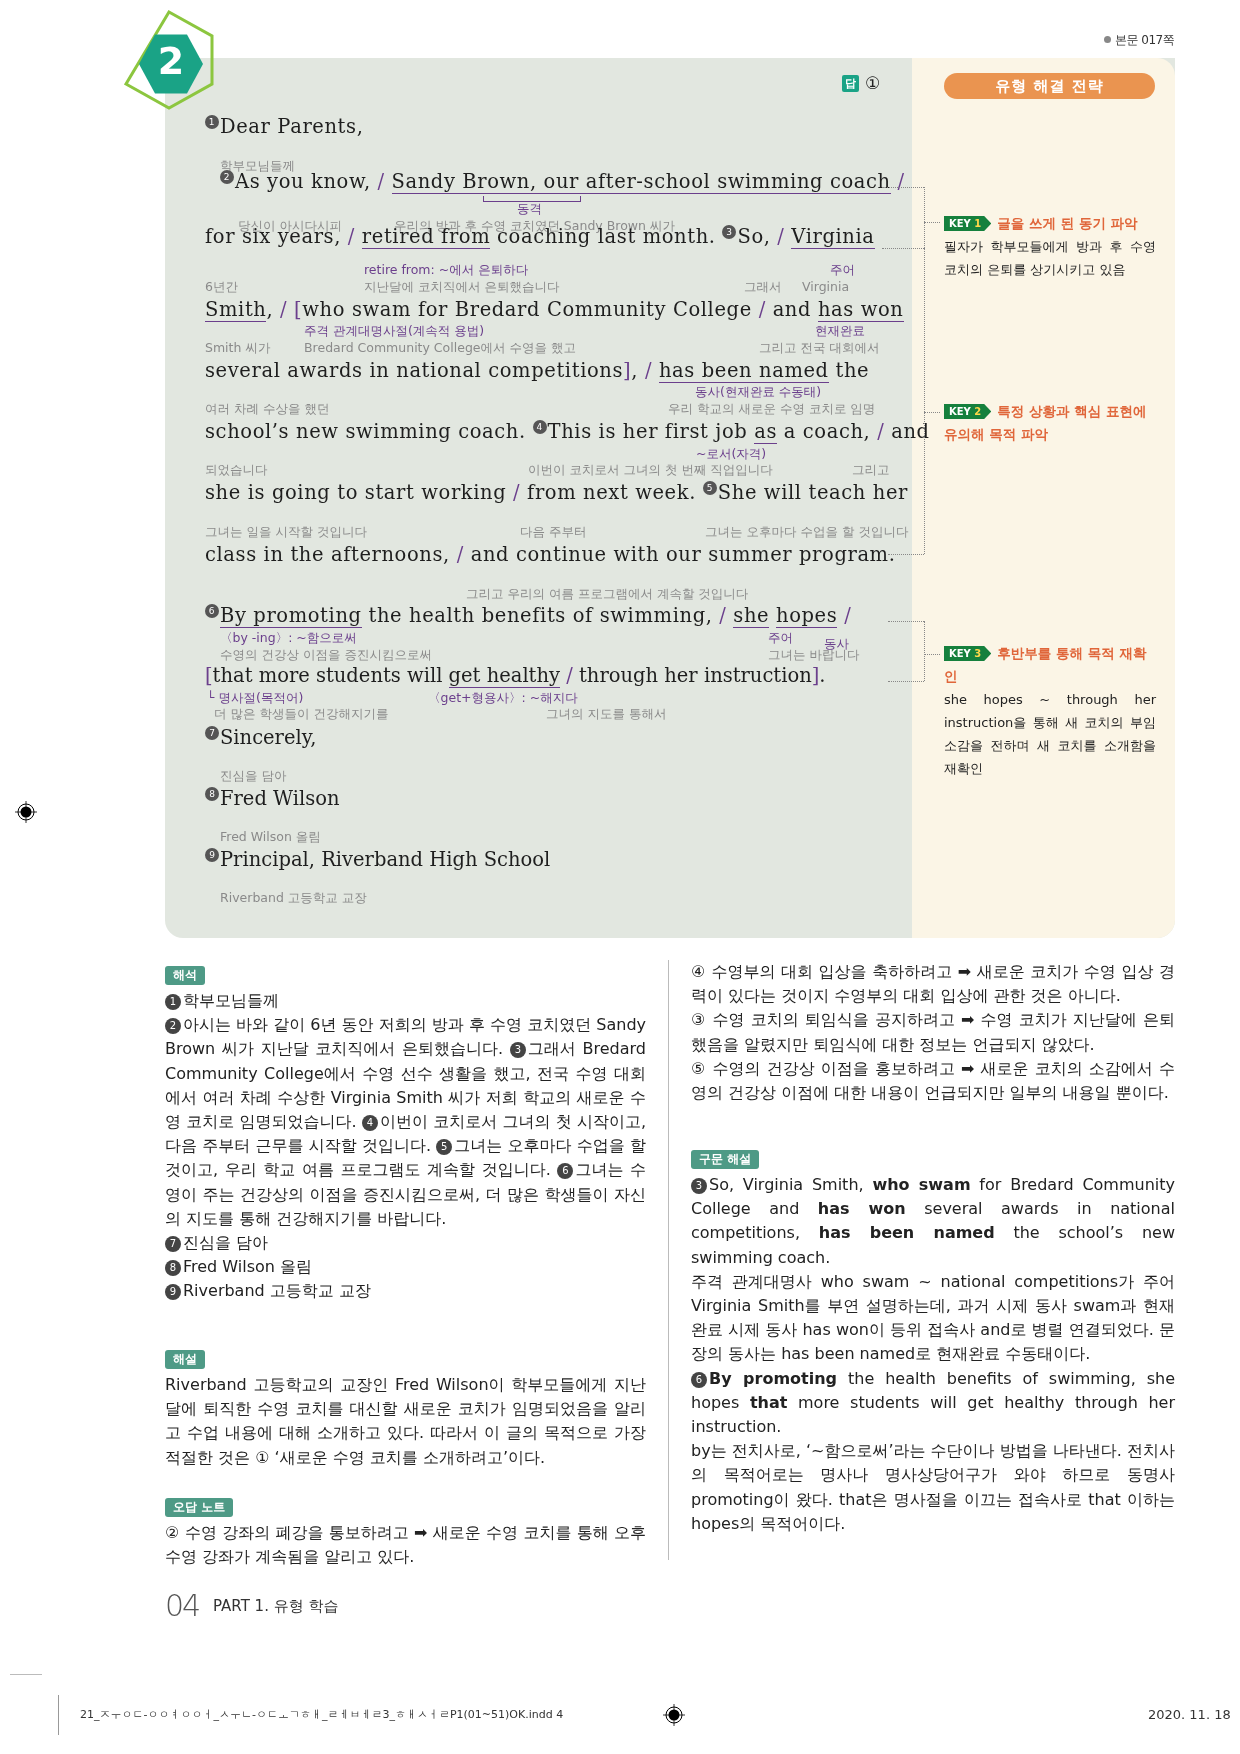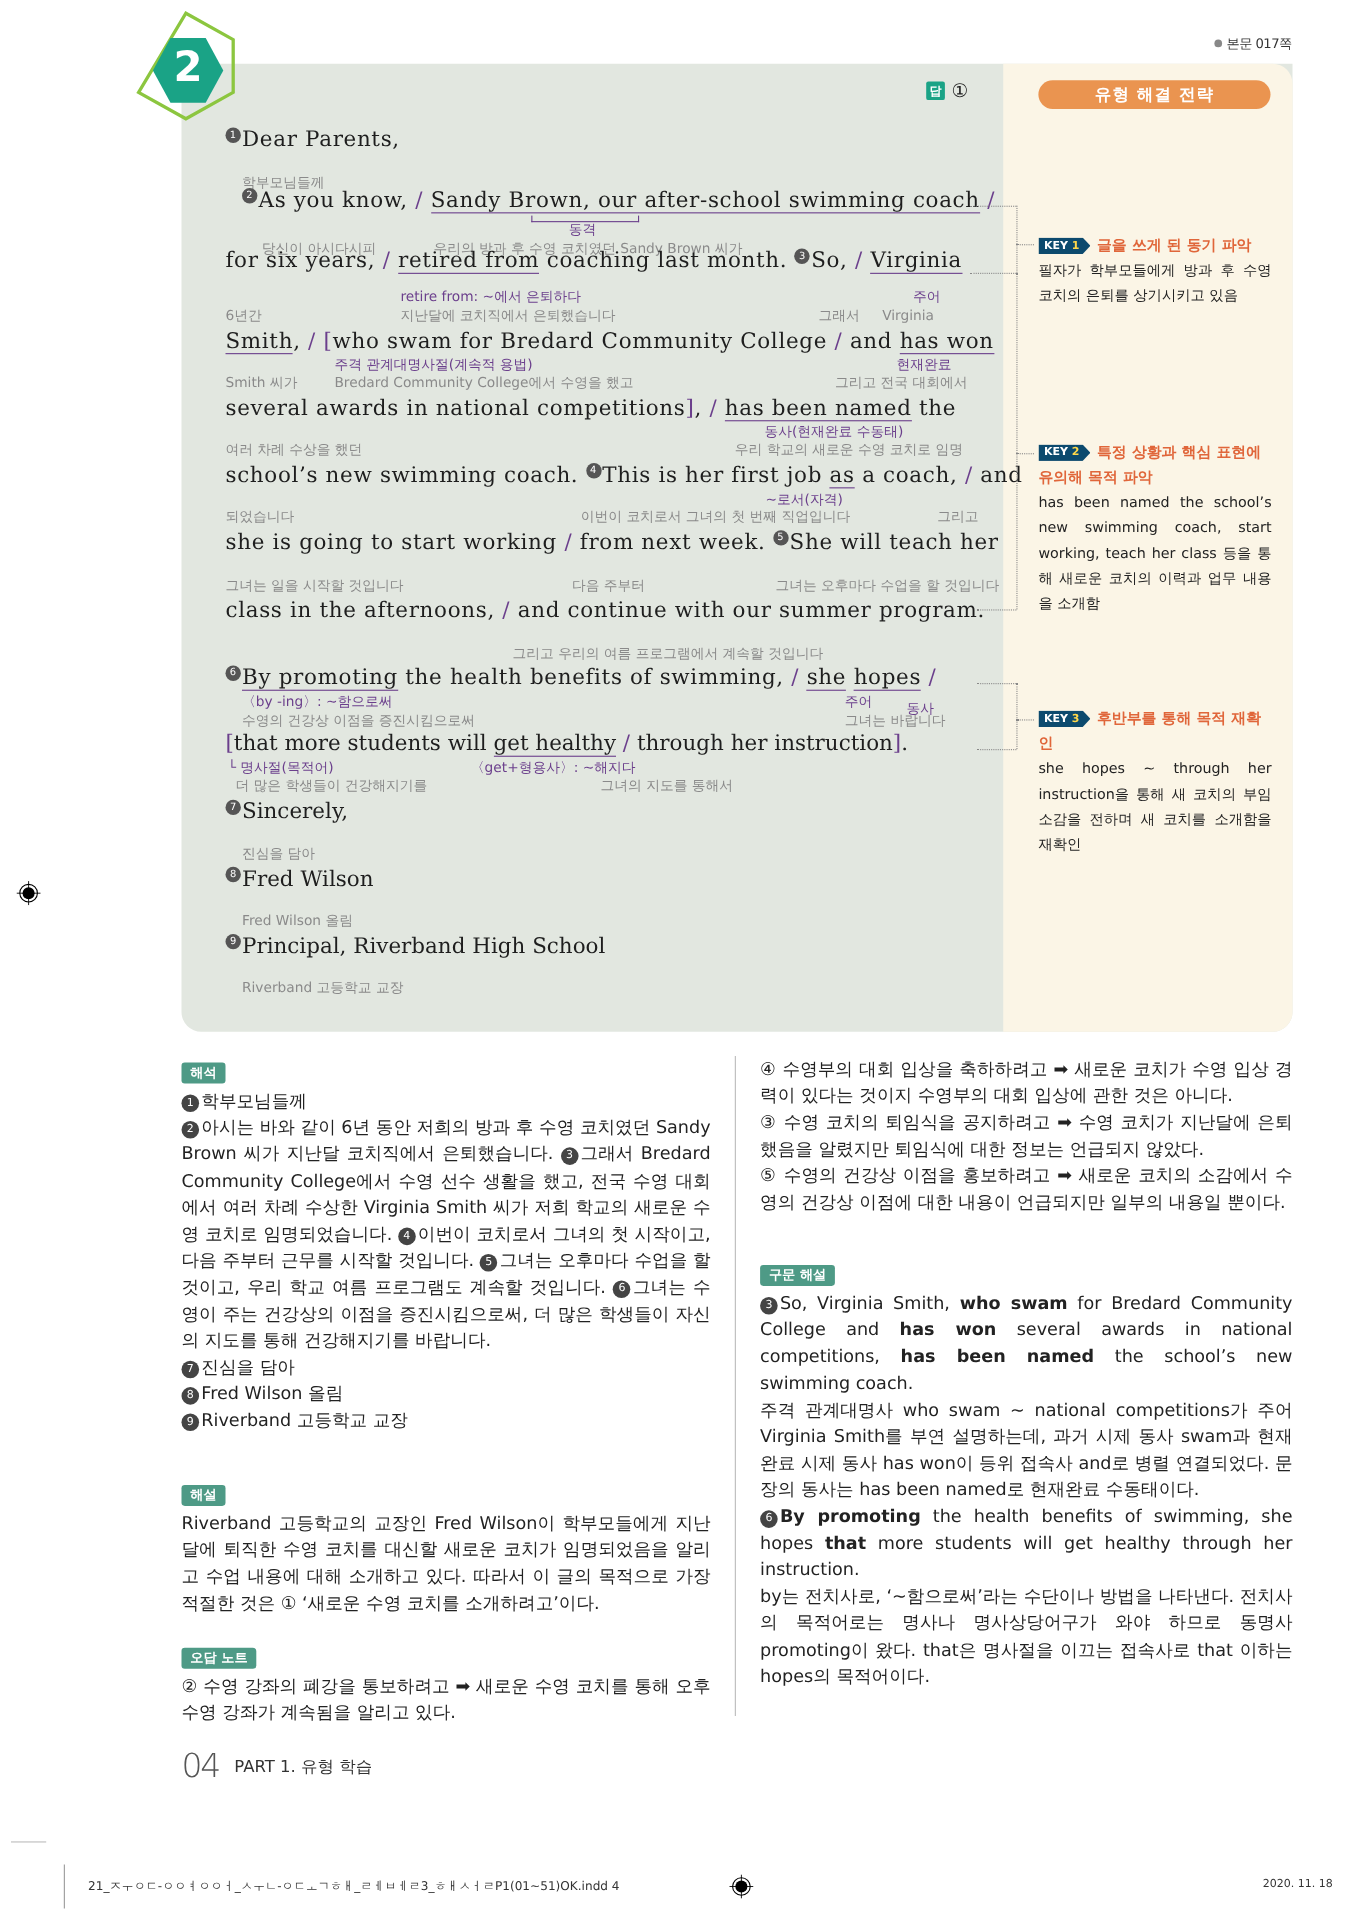--- a/index.html
+++ b/index.html
@@ -25,38 +25,38 @@
   .num { display: inline-block; width: 14px; height: 14px; border-radius: 50%; background: #555; color: #fff; font-family: "DejaVu Sans", sans-serif; font-size: 9px; line-height: 14px; text-align: center; vertical-align: 8px; margin-right: 1px; }
   .slash { color: #6b3f8c; }
   .ul { border-bottom: 1.5px solid #6b3f8c; }
   .br { color: #6b3f8c; }
 
   .dotline-h { position: absolute; border-top: 1.5px dotted #888; height: 0; }
   .dotline-v { position: absolute; border-left: 1.5px dotted #888; width: 0; }
 
   .key { position: absolute; left: 944px; width: 212px; }
   .key-head { font-size: 13.5px; font-weight: bold; color: #e0663a; line-height: 23px; }
-  .key-tag { display: inline-block; background: #0c4a6e; color: #fff; font-size: 10px; font-weight: bold; padding: 0 10px 4px 5px; height: 15px; line-height: 15px; margin-right: 6px; vertical-align: 1px; clip-path: polygon(0 0, 85% 0, 100% 50%, 85% 100%, 0 100%); }
+  .key-tag { display: inline-block; background: #15803d; color: #fff; font-size: 10px; font-weight: bold; padding: 0 10px 4px 5px; height: 15px; line-height: 15px; margin-right: 6px; vertical-align: 1px; clip-path: polygon(0 0, 85% 0, 100% 50%, 85% 100%, 0 100%); }
   .key-tag .kn { color: #ffd84a; }
   .key-body { font-size: 13px; color: #222; line-height: 23px; text-align: justify; }
 
   .section { position: absolute; font-size: 16px; line-height: 24.2px; color: #222; text-align: justify; }
   .sec-tag { display: inline-block; background: #4e9a86; color: #fff; font-size: 12px; font-weight: bold; padding: 0 8px; height: 19px; line-height: 19px; border-radius: 3px; margin-bottom: 4px; }
   .sec-line { display: block; }
   .cnum { display: inline-block; width: 16px; height: 16px; border-radius: 50%; background: #444; color: #fff; font-size: 10px; line-height: 16px; text-align: center; vertical-align: 1px; margin-right: 2px; }
   b { font-weight: bold; }
 
   .col-divider { position: absolute; left: 668px; top: 960px; width: 1px; height: 600px; background: #bbb; }
 
   .footer-num { position: absolute; left: 165px; top: 1588px; font-size: 30px; color: #555; font-family: "DejaVu Sans", sans-serif; letter-spacing: -2px; font-weight: 300; }
   .footer-part { position: absolute; left: 213px; top: 1597px; font-size: 15px; color: #333; }
 
   .reg-mark { position: absolute; width: 22px; height: 22px; }
   .slug { position: absolute; left: 80px; top: 1707px; font-size: 11px; color: #333; }
-  .slug-date { position: absolute; left: 1148px; top: 1707px; font-size: 10px; color: #333; }
+  .slug-date { position: absolute; left: 1148px; top: 1707px; font-size: 13px; color: #333; }
   .slug-line { position: absolute; left: 58px; top: 1695px; width: 1px; height: 40px; background: #999; }
   .slug-tick { position: absolute; left: 10px; top: 1674px; width: 32px; height: 1px; background: #bbb; }
 </style>
 </head>
 <body>
 
 <div class="page-ref"><span class="dot"></span><span>본문 017쪽</span></div>
 
 <div class="passage-box"></div>
 <div class="strategy-col"></div>
@@ -144,21 +144,20 @@
 <div class="dotline-v" style="left:924px;top:621px;height:60px;"></div>
 <div class="dotline-h" style="left:888px;top:681px;width:36px;"></div>
 <div class="dotline-h" style="left:924px;top:654px;width:16px;"></div>
 
 <div class="key" style="top:212px;">
   <div class="key-head"><span class="key-tag"><span>KEY</span> <span class="kn">1</span></span><span>글을 쓰게 된 동기 파악</span></div>
   <div class="key-body">필자가 학부모들에게 방과 후 수영 코치의 은퇴를 상기시키고 있음</div>
 </div>
 <div class="key" style="top:400px;">
   <div class="key-head"><span class="key-tag"><span>KEY</span> <span class="kn">2</span></span><span>특정 상황과 핵심 표현에 유의해 목적 파악</span></div>
-  <div class="key-body">has been named the school’s new swimming coach, start working, teach her class 등을 통해 새로운 코치의 이력과 업무 내용을 소개함</div>
 </div>
 <div class="key" style="top:642px;">
   <div class="key-head"><span class="key-tag"><span>KEY</span> <span class="kn">3</span></span><span>후반부를 통해 목적 재확인</span></div>
   <div class="key-body">she hopes ~ through her instruction을 통해 새 코치의 부임 소감을 전하며 새 코치를 소개함을 재확인</div>
 </div>
 
 <div class="section" style="left:165px;top:962px;width:481px;">
   <span class="sec-tag">해석</span>
   <span class="sec-line"><span class="cnum">1</span><span>학부모님들께</span></span>
   <span class="sec-line"><span class="cnum">2</span><span>아시는 바와 같이 6년 동안 저희의 방과 후 수영 코치였던 Sandy Brown 씨가 지난달 코치직에서 은퇴했습니다.</span> <span class="cnum">3</span><span>그래서 Bredard Community College에서 수영 선수 생활을 했고, 전국 수영 대회에서 여러 차례 수상한 Virginia Smith 씨가 저희 학교의 새로운 수영 코치로 임명되었습니다.</span> <span class="cnum">4</span><span>이번이 코치로서 그녀의 첫 시작이고, 다음 주부터 근무를 시작할 것입니다.</span> <span class="cnum">5</span><span>그녀는 오후마다 수업을 할 것이고, 우리 학교 여름 프로그램도 계속할 것입니다.</span> <span class="cnum">6</span><span>그녀는 수영이 주는 건강상의 이점을 증진시킴으로써, 더 많은 학생들이 자신의 지도를 통해 건강해지기를 바랍니다.</span></span>

